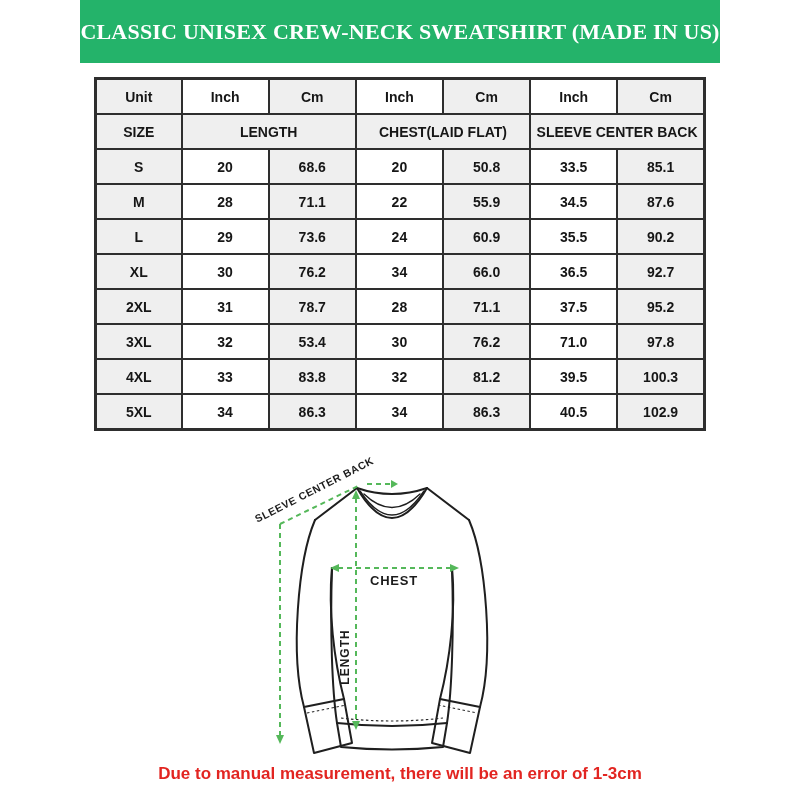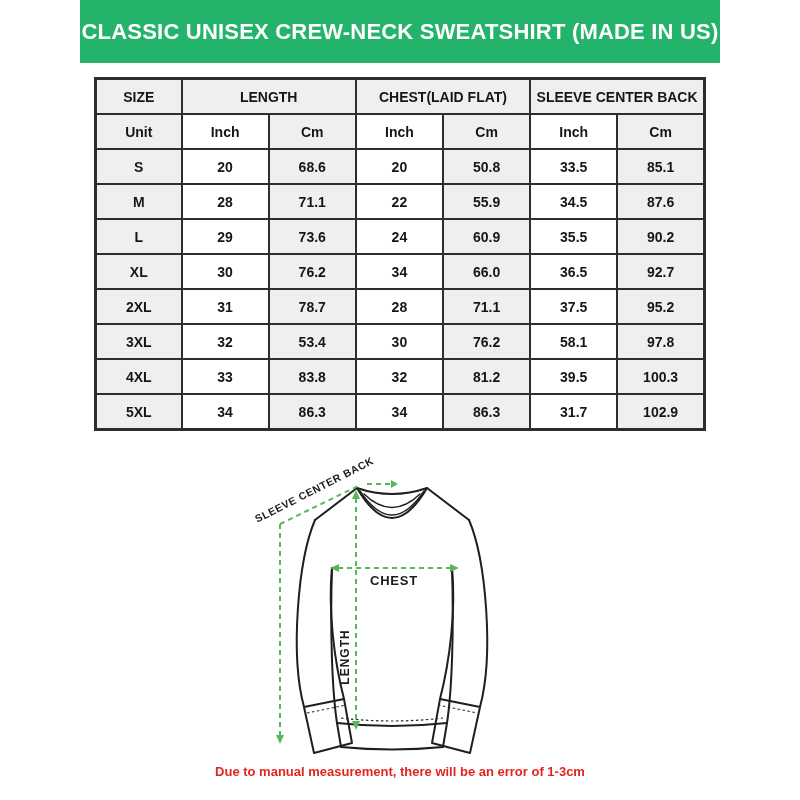--- a/index.html
+++ b/index.html
@@ -26,20 +26,21 @@
     background: var(--banner-green);
     display: flex; align-items: center; justify-content: center;
   }
   .banner h1 {
     margin: 16px;
     color: #ffffff;
     font-size: 22px;
     font-weight: bold;
     letter-spacing: 0.2px;
     white-space: nowrap;
+    font-family: Liberation Serif, serif;
   }
   table.size-table {
     position: absolute;
     left: 94px; top: 77px;
     width: 612px;
     border-collapse: collapse;
     table-layout: fixed;
     border: 3px solid var(--border-color);
   }
   table.size-table th, table.size-table td {
@@ -74,21 +75,21 @@
   .dlabel {
     font-family: "Liberation Sans", sans-serif;
     font-weight: bold;
     fill: #1c1c1c;
   }
   .footer-note {
     position: absolute;
     left: 0; top: 764px;
     width: 800px;
     text-align: center;
-    font-size: 13px;
+    font-size: 17px;
     font-weight: bold;
     color: var(--note-red);
   }
 </style>
 </head>
 <body>
 
 <div class="page">
 
   <header class="banner">
@@ -99,35 +100,35 @@
     <colgroup>
       <col style="width:86px">
       <col>
         <col>
         <col>
         <col>
         <col>
         <col>
     </colgroup>
     <thead>
-        <tr>
-          <th colspan="1" class="shade">SIZE</th>
-          <th colspan="2" class="shade">LENGTH</th>
-          <th colspan="2" class="shade">CHEST(LAID FLAT)</th>
-          <th colspan="2" class="shade">SLEEVE CENTER BACK</th>
-        </tr>
         <tr>
           <th class="shade">Unit</th>
           <th>Inch</th>
           <th class="shade">Cm</th>
           <th>Inch</th>
           <th class="shade">Cm</th>
           <th>Inch</th>
           <th class="shade">Cm</th>
         </tr>
+        <tr>
+          <th colspan="1" class="shade">SIZE</th>
+          <th colspan="2" class="shade">LENGTH</th>
+          <th colspan="2" class="shade">CHEST(LAID FLAT)</th>
+          <th colspan="2" class="shade">SLEEVE CENTER BACK</th>
+        </tr>
       </thead>
     <tbody>
         <tr>
           <td class="shade">S</td>
           <td>20</td>
           <td class="shade">68.6</td>
           <td>20</td>
           <td class="shade">50.8</td>
           <td>33.5</td>
           <td class="shade">85.1</td>
@@ -167,39 +168,39 @@
           <td class="shade">71.1</td>
           <td>37.5</td>
           <td class="shade">95.2</td>
         </tr>
         <tr>
           <td class="shade">3XL</td>
           <td>32</td>
           <td class="shade">53.4</td>
           <td>30</td>
           <td class="shade">76.2</td>
-          <td>58.1</td>
+          <td>71.0</td>
           <td class="shade">97.8</td>
         </tr>
         <tr>
           <td class="shade">4XL</td>
           <td>33</td>
           <td class="shade">83.8</td>
           <td>32</td>
           <td class="shade">81.2</td>
           <td>39.5</td>
           <td class="shade">100.3</td>
         </tr>
         <tr>
           <td class="shade">5XL</td>
           <td>34</td>
           <td class="shade">86.3</td>
           <td>34</td>
           <td class="shade">86.3</td>
-          <td>31.7</td>
+          <td>40.5</td>
           <td class="shade">102.9</td>
         </tr>
       </tbody>
   </table>
 
   <svg class="diagram-svg" width="340" height="320" viewBox="0 0 340 320" xmlns="http://www.w3.org/2000/svg">
 
     <g>
 
       <path class="outline" d="M 117,33 Q 152,45 187,33"></path>

